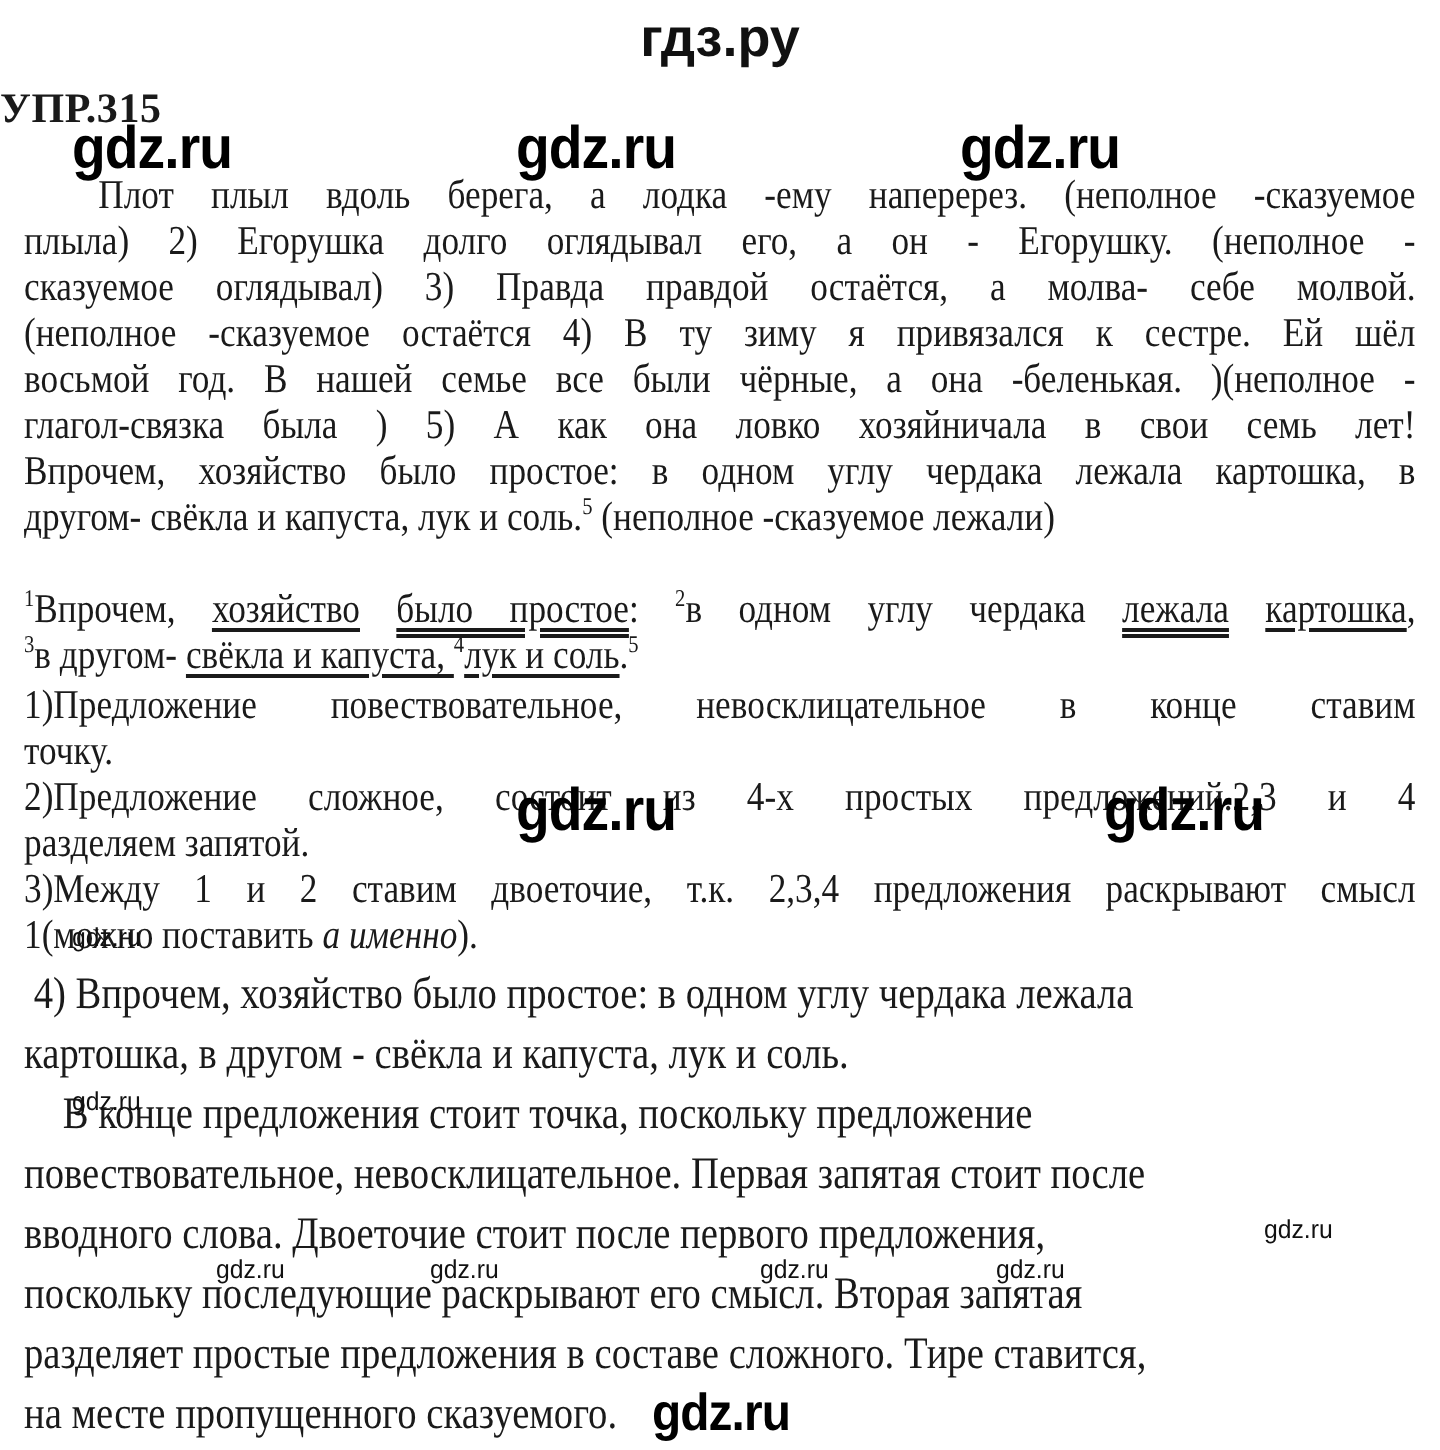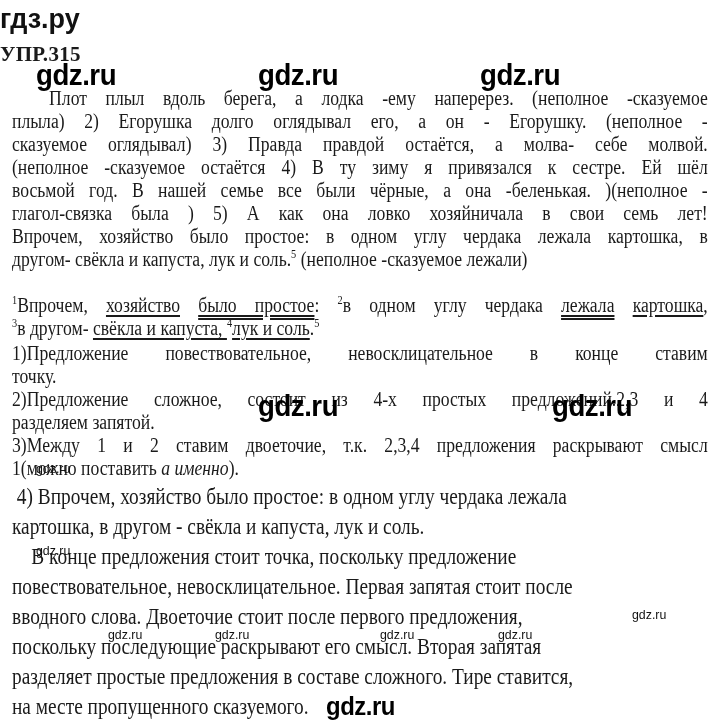--- a/index.html
+++ b/index.html
@@ -1,21 +1,21 @@
 <!DOCTYPE html>
 <html><head>
   <meta charset="utf-8">
   <style>
     html, body { margin: 0; padding: 0; }
     body {
       width: 720px; height: 725px; background: #ffffff; position: relative; overflow: hidden;
       font-family: "Liberation Serif", serif; color: #1a1a1a;
     }
     .site-header {
-      position: absolute; left: 0; top: 4px; width: 720px; text-align: left;
+      position: absolute; left: 0; top: 4px; width: 720px; text-align: center;
       font-family: "Liberation Sans", sans-serif; font-weight: bold; font-size: 27px; color: #111;
     }
     .exercise-title {
       position: absolute; left: 0; top: 42px; font-weight: bold; font-size: 21px; letter-spacing: 0.3px;
     }
     .wm-big {
       position: absolute; font-family: "Liberation Sans", sans-serif; font-weight: bold; font-size: 30px;
       color: #000; letter-spacing: -0.5px; transform: scaleX(0.92); transform-origin: left top;
     }
     .wm-small {

